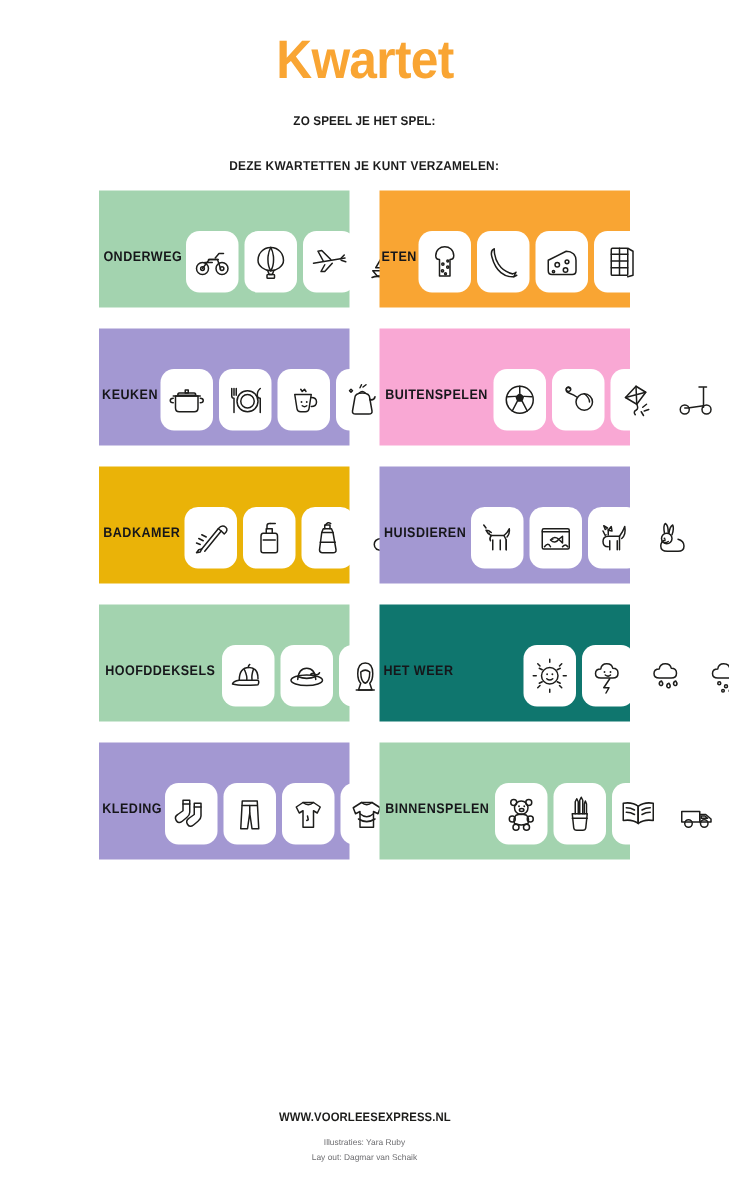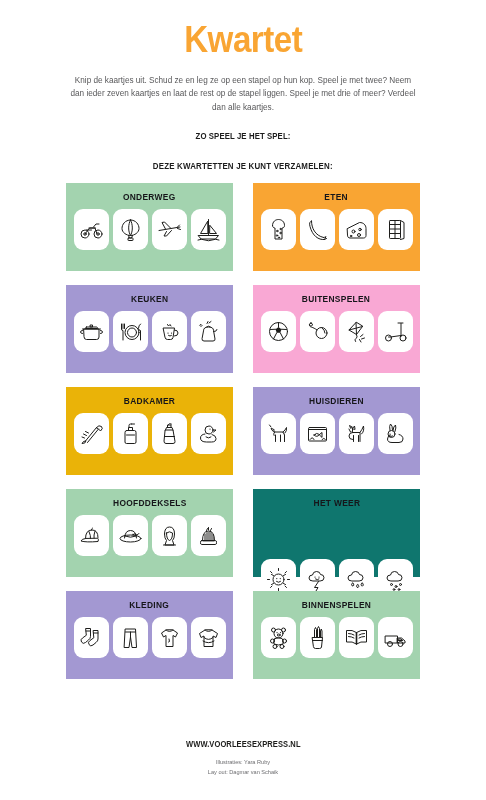--- a/index.html
+++ b/index.html
@@ -78,25 +78,25 @@
   .grid {
     margin-top: 12px;
     width: 354px;
     display: grid;
     grid-template-columns: 167px 167px;
     column-gap: 20px;
     row-gap: 14px;
   }
   .panel {
     width: 167px;
-    height: 88px;
+    height: 78px;
     box-sizing: border-box;
     padding-top: 9px;
     display: flex;
-    flex-direction: column;
+    flex-direction: row;
     align-items: center;
   }
   .panel-title {
     font-size: 9.3px;
     font-weight: bold;
     letter-spacing: 0.35px;
     color: #16161a;
     transform: scaleX(0.9);
     white-space: nowrap;
   }
@@ -175,21 +175,20 @@
     color: #6d6d70;
   }
 </style>
 </head>
 <body>
 
 <div class="page">
 
   <div class="title">Kwartet</div>
 
-  <div class="intro">Knip de kaartjes uit. Schud ze en leg ze op een stapel op hun kop. Speel je met twee? Neem dan ieder zeven kaartjes en laat de rest op de stapel liggen. Speel je met drie of meer? Verdeel dan alle kaartjes.</div>
 
   <div class="sub-heading">ZO SPEEL JE HET SPEL:</div>
 
 
   <div class="section-heading">DEZE KWARTETTEN JE KUNT VERZAMELEN:</div>
 
   <div class="grid">
       <div class="panel" style="background: rgb(163, 211, 175);">
         <div class="panel-title">ONDERWEG</div>
         <div class="cards">

